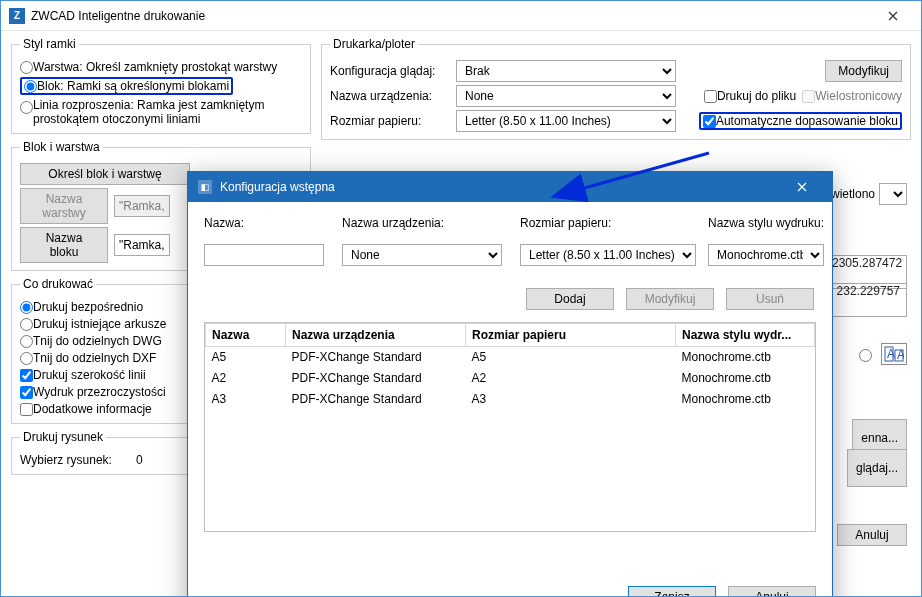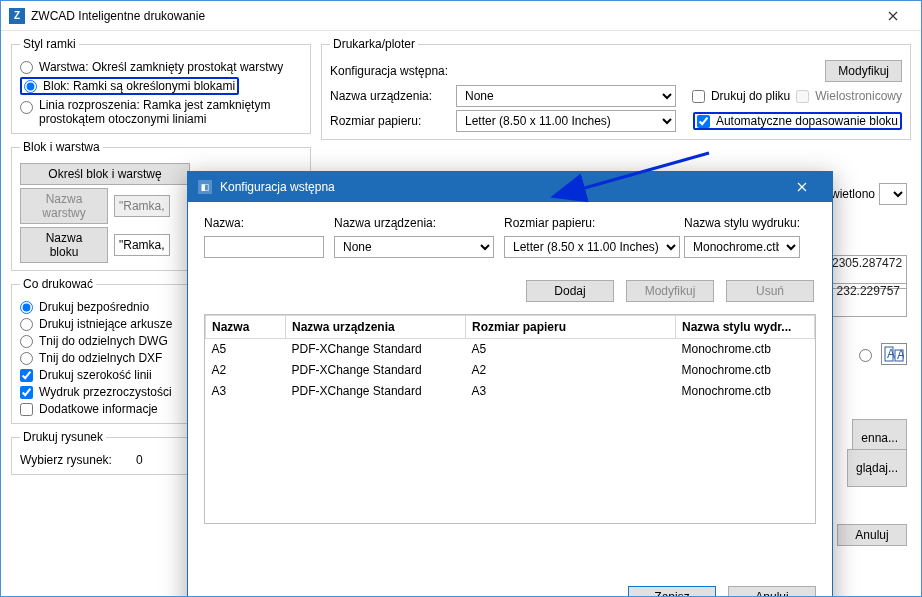--- a/index.html
+++ b/index.html
@@ -7,21 +7,21 @@
   .window { width: 922px; height: 597px; position: relative; border: 1px solid #4a90d9; background: #fff; overflow: hidden; }
   .titlebar { height: 30px; display: flex; align-items: center; padding: 0 8px; border-bottom: 1px solid #e5e5e5; background: #fff; }
   .titlebar .icon { width: 16px; height: 16px; background: #1e6bb8; color: #fff; display: inline-flex; align-items: center; justify-content: center; font-size: 10px; margin-right: 6px; font-weight: bold;}
   .titlebar .close { margin-left: auto; width: 40px; height: 28px; display: flex; align-items: center; justify-content: center; color: #444; cursor: default;}
   .body { position: relative; padding: 6px 10px; height: calc(100% - 30px); }
 
   fieldset { border: 1px solid #cfcfcf; margin: 0 0 6px 0; padding: 6px 8px 4px 8px; }
   legend { font-size: 12px; padding: 0 3px; }
 
   .row { display: flex; align-items: center; gap: 6px; margin: 3px 0; }
-  .radio, .check { display: inline-flex; align-items: center; gap: 6px; cursor: default; }
+  .radio, .check { display: inline-flex; align-items: center; cursor: default; }
   .radio input, .check input { margin: 0; }
   .lbl { white-space: nowrap; }
 
   .btn { background: #e1e1e1; border: 1px solid #adadad; padding: 3px 12px; min-width: 70px; text-align: center; cursor: default; }
   .btn:disabled, .btn.disabled { color: #888; }
   .btn.primary { border: 1.5px solid #0b7ad1; }
 
   select, input[type=text] { border: 1px solid #a8a8a8; background: #fff; height: 22px; padding: 0 4px; }
   select:disabled, input:disabled { background: #efefef; color: #7a7a7a; }
 
@@ -36,21 +36,21 @@
 
   .anuluj-bottom { position: absolute; right: 14px; bottom: 50px; }
 
   
   .modal { position: absolute; left: 186px; top: 140px; width: 646px; height: 450px; border: 1px solid #1e6bb8; background: #fff; box-shadow: 0 6px 24px rgba(0,0,0,.35); }
   .modal .mtitle { height: 30px; background: #1e6bb8; color: #fff; display: flex; align-items: center; padding: 0 10px; }
   .modal .mtitle .micon { width: 14px; height: 14px; background: rgba(255,255,255,.25); margin-right: 8px; display:inline-flex; align-items:center; justify-content:center; font-size:9px;}
   .modal .mclose { margin-left: auto; width: 40px; height: 28px; display: flex; align-items: center; justify-content: center; cursor: default; }
   .modal .mbody { padding: 14px 16px; position: relative; height: calc(100% - 30px); }
 
-  .modal .cols { display: grid; grid-template-columns: 130px 170px 180px 130px; gap: 0; }
+  .modal .cols { display: grid; grid-template-columns: 130px 170px 180px 130px; gap: 8px; }
   .modal .cols .hdr { font-size: 12px; margin-bottom: 6px; align-self: center;}
   .modal .add-row { display:flex; gap: 12px; justify-content: flex-end; margin: 22px 2px 12px 0;}
   .modal .add-row .btn { min-width: 88px; }
 
   .grid { border: 1px solid #bfbfbf; height: 210px; overflow: hidden; }
   .grid table { width: 100%; border-collapse: collapse; }
   .grid th { text-align: left; font-weight: bold; border: 1px solid #d8d8d8; background: #fff; padding: 4px 6px; }
   .grid td { padding: 3px 6px; border-bottom: 1px solid transparent; }
   .grid .spacer-row td { height: 120px; }
 
@@ -179,21 +179,22 @@
         </div>
       </fieldset>
 
     </div>
 
     <div class="right-col">
       <fieldset>
         <legend>Drukarka/ploter</legend>
 
         <div class="row">
-          <span class="field-label">Konfiguracja wstępna:</span>
+          <span class="field-label">Konfiguracja glądaj:</span>
+          <select class="wide-sel"><option>Brak</option></select>
           <div style="flex:1"></div>
           <button class="btn">Modyfikuj</button>
         </div>
 
         <div class="row">
           <span class="field-label">Nazwa urządzenia:</span>
           <select class="wide-sel"><option>None</option></select>
           <div style="flex:1"></div>
           <label class="check">
               <input type="checkbox" style="">

